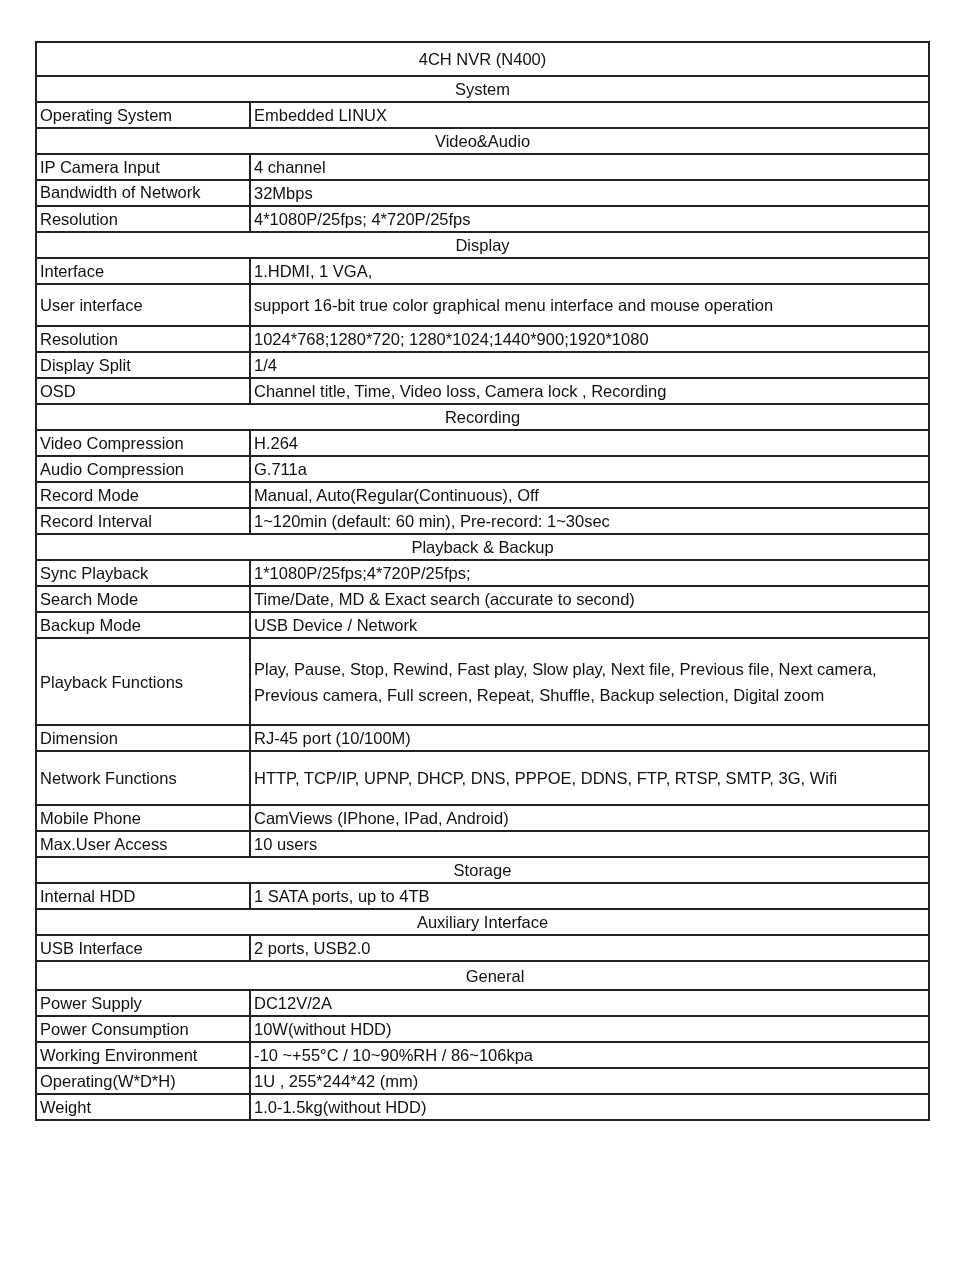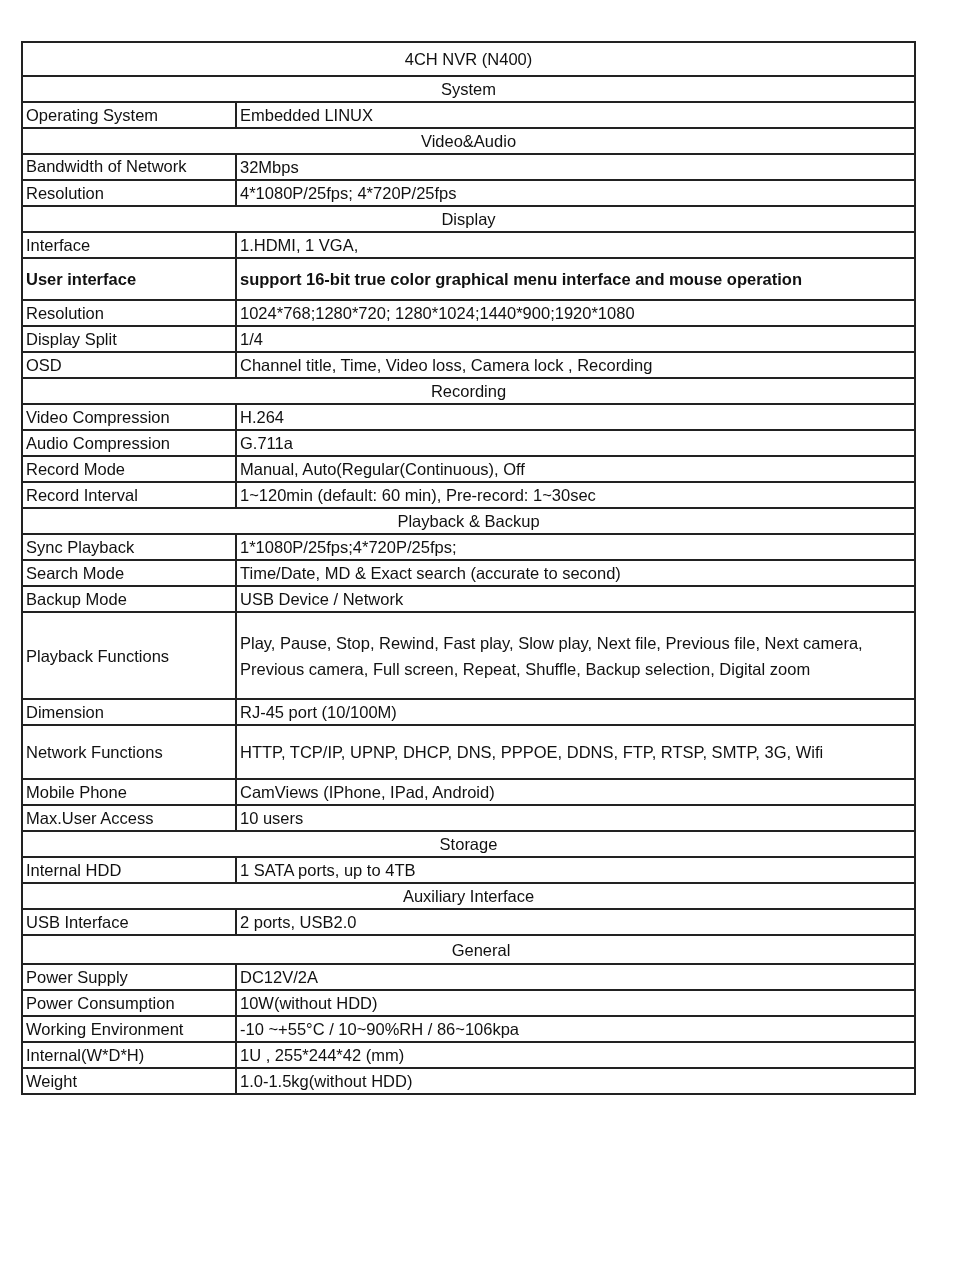--- a/index.html
+++ b/index.html
@@ -9,21 +9,21 @@
     }
     body {
       width: 960px;
       height: 1278px;
       position: relative;
       font-family: "Liberation Sans", sans-serif;
       color: #111111;
     }
     .spec-table {
       position: absolute;
-      left: 21px;
+      left: 35px;
       top: 41px;
       width: 893px;
       border-collapse: collapse;
       table-layout: fixed;
       font-size: 16.5px;
     }
     .spec-table td {
       border: 2px solid #222222;
       padding: 0 3px;
       vertical-align: middle;
@@ -37,21 +37,21 @@
       height: 32px;
       text-align: center;
     }
     .section-row td {
       height: 24px;
       text-align: center;
     }
     .spec-row td {
       height: 24px;
     }
-    .spec-row.tall-44 td { height: 40px; font-weight: bold; }
+    .spec-row.tall-44 td { height: 40px; }
     .spec-row.tall-56 td { height: 52px; }
     .spec-row.tall-89 td { height: 85px; white-space: normal; line-height: 26px; }
     .clip-label {
       display: block;
       height: 24px;
       overflow: hidden;
       white-space: normal;
       line-height: 26px;
       margin-top: -4px;
     }
@@ -74,20 +74,24 @@
     </tr>
     <tr class="spec-row">
       <td>Operating System</td>
       <td>Embedded LINUX</td>
     </tr>
 
     <tr class="section-row">
       <td colspan="2">Video&amp;Audio</td>
     </tr>
     <tr class="spec-row">
+      <td>IP Camera Input</td>
+      <td>4 channel</td>
+    </tr>
+    <tr class="spec-row">
       <td>
           <span class="clip-label">Bandwidth of Network Video</span>
         </td>
       <td>32Mbps</td>
     </tr>
     <tr class="spec-row">
       <td>Resolution</td>
       <td>4*1080P/25fps; 4*720P/25fps</td>
     </tr>
 
@@ -197,21 +201,21 @@
     </tr>
     <tr class="spec-row">
       <td>Power Consumption</td>
       <td>10W(without HDD)</td>
     </tr>
     <tr class="spec-row">
       <td>Working Environment</td>
       <td>-10 ~+55°C / 10~90%RH / 86~106kpa</td>
     </tr>
     <tr class="spec-row">
-      <td>Internal(W*D*H)</td>
+      <td>Operating(W*D*H)</td>
       <td>1U , 255*244*42 (mm)</td>
     </tr>
     <tr class="spec-row">
       <td>Weight</td>
       <td>1.0-1.5kg(without HDD)</td>
     </tr>
   </tbody>
 </table>
 
 </body></html>

